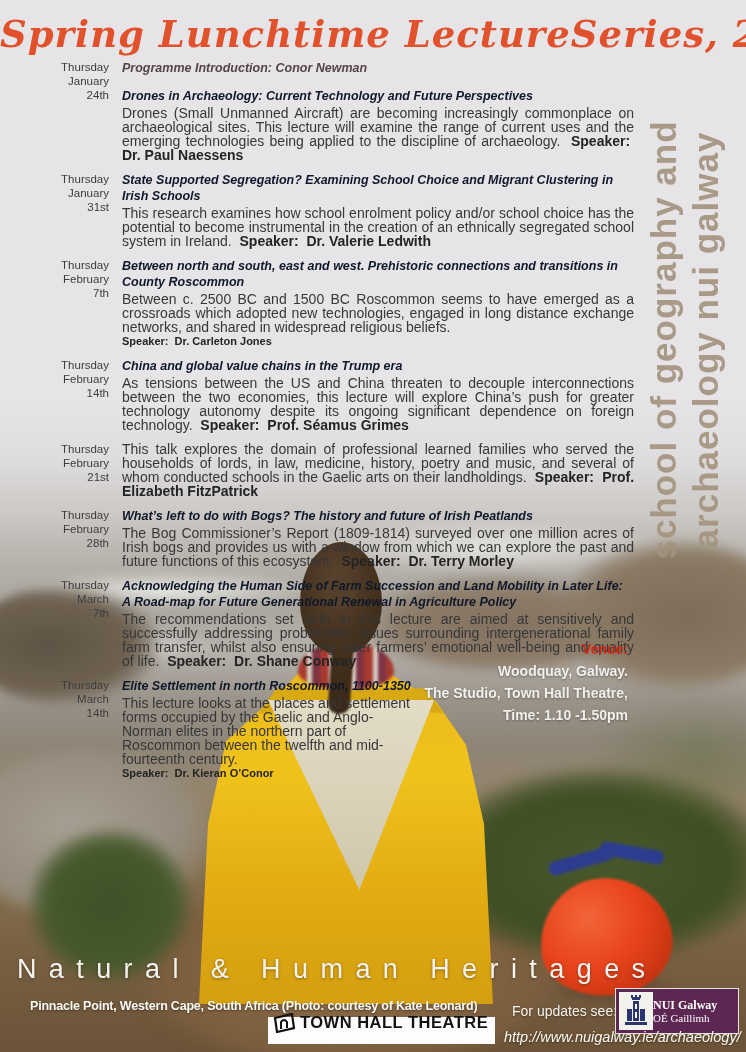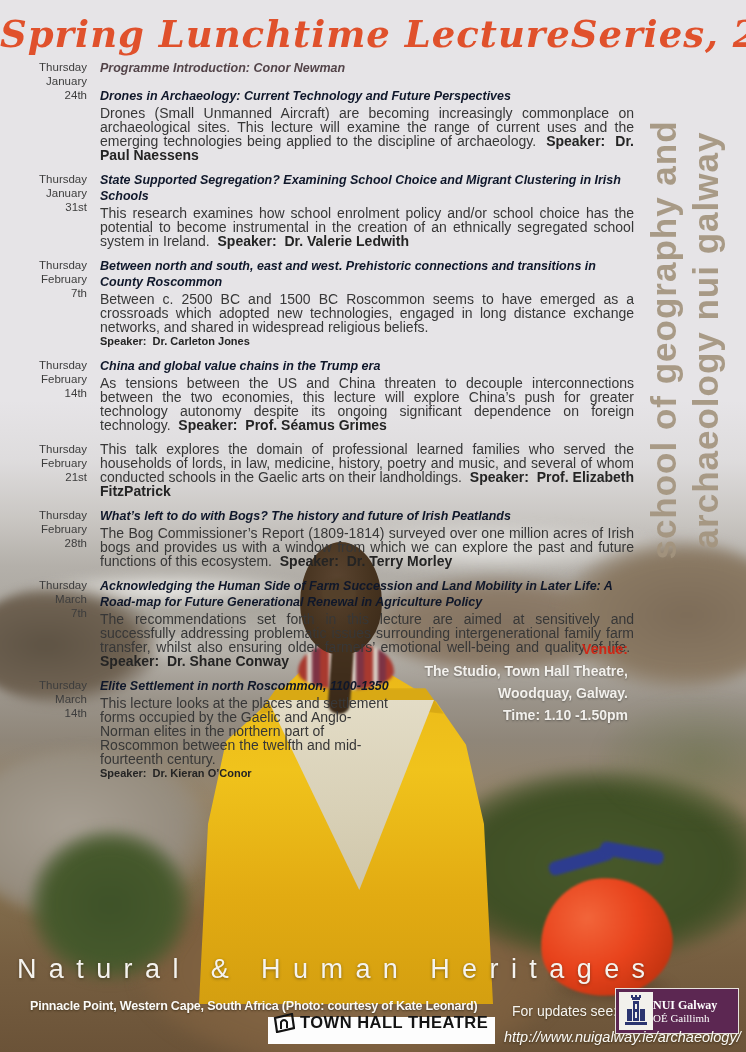--- a/index.html
+++ b/index.html
@@ -68,21 +68,21 @@
   }
 
   .vertical-banner {
     position:absolute; left:402px; top:296px; width:570px; height:88px;
     transform:rotate(-90deg);
     text-align:center; font-weight:bold; font-size:35px; line-height:42px;
     letter-spacing:1px; color:rgba(163,148,126,.92); white-space:nowrap;
   }
 
   .lectures { position:absolute; top:60px; left:0; width:634px; }
-  .row { display:flex; margin-bottom:10px; }
+  .row { display:flex; margin-bottom:10px;padding-left:22px; }
   .date-col { width:98px; flex-shrink:0; text-align:right; padding-right:11px;
     font-size:11.5px; line-height:14px; color:#3d3d3d; }
   .content-col { flex:1; padding-left:2px; }
   .pretitle { font-size:12.5px; font-weight:bold; font-style:italic; color:#534449; line-height:16px; margin-bottom:12px; }
   .lec-title { font-size:12.5px; font-weight:bold; font-style:italic; color:#0f172a; line-height:16px; margin-bottom:2px; }
   .lec-desc { font-size:14px; line-height:14px; color:#373737; text-align:justify; }
   .lec-desc strong, .lec-speaker strong { color:#242424; }
   .lec-speaker { font-size:11px; line-height:14px; color:#242424; font-weight:bold; }
   .narrow .lec-desc { max-width:300px; text-align:left; }
 
@@ -252,22 +252,22 @@
         <div class="lec-title">Elite Settlement in north Roscommon, 1100-1350</div>
         <div class="lec-desc">This lecture looks at the places and settlement forms occupied by  the Gaelic and Anglo-Norman elites in the northern part of Roscommon between the twelfth and mid-fourteenth century.</div>
         <div class="lec-speaker"><span>Speaker:</span>&nbsp; <span>Dr. Kieran O’Conor</span></div>
       </div>
     </div>
 
   </div>
 
   <div class="venue">
     <div class="venue-label">Venue:</div>
+    <div>Woodquay, Galway.</div>
     <div>The Studio, Town Hall Theatre,</div>
-    <div>Woodquay, Galway.</div>
     <div>Time:  1.10 -1.50pm</div>
   </div>
 
   <div class="heritage">Natural &amp; Human Heritages</div>
 
   <div class="credit">Pinnacle Point, Western Cape, South Africa (Photo: courtesy of Kate Leonard)</div>
 
   <div class="updates">For updates see:</div>
 
   <div class="nui-badge">

